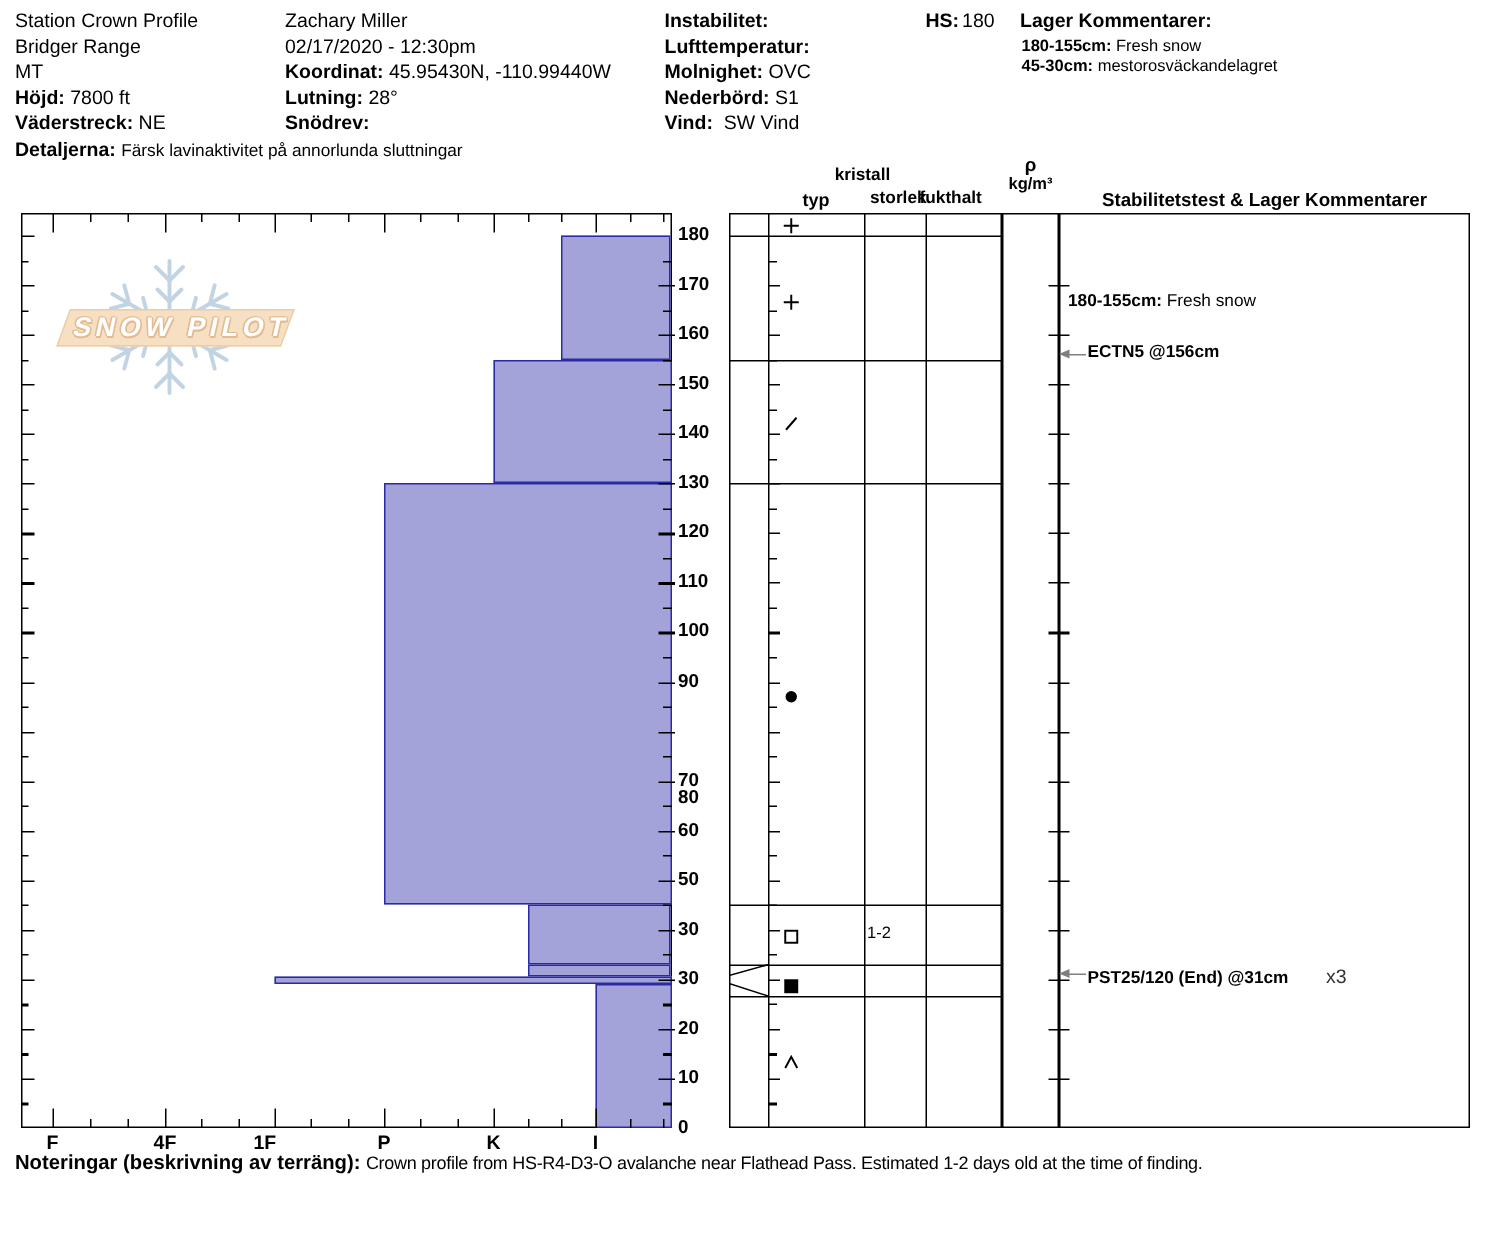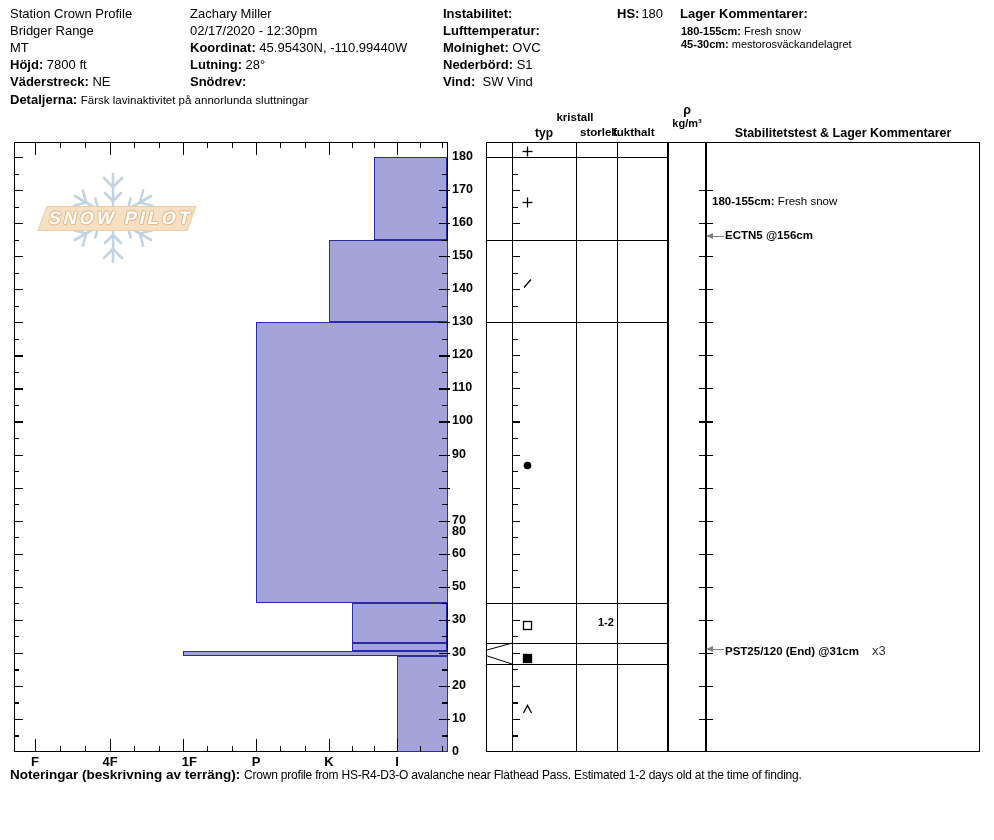--- a/index.html
+++ b/index.html
@@ -206,21 +206,21 @@
     <div style="position: absolute; left: 351.667px; top: 746px; width: 1px; height: 6px; background: rgb(0, 0, 0);"></div>
     <div style="position: absolute; left: 374.333px; top: 142px; width: 1px; height: 6px; background: rgb(0, 0, 0);"></div>
     <div style="position: absolute; left: 374.333px; top: 746px; width: 1px; height: 6px; background: rgb(0, 0, 0);"></div>
     <div style="position: absolute; left: 419.7px; top: 142px; width: 1px; height: 6px; background: rgb(0, 0, 0);"></div>
     <div style="position: absolute; left: 419.7px; top: 746px; width: 1px; height: 6px; background: rgb(0, 0, 0);"></div>
     <div style="position: absolute; left: 442.3px; top: 142px; width: 1px; height: 6px; background: rgb(0, 0, 0);"></div>
     <div style="position: absolute; left: 442.3px; top: 746px; width: 1px; height: 6px; background: rgb(0, 0, 0);"></div>
     <div style="position: absolute; left: 383px; top: 754px; width: 28px; text-align: center; font-size: 13px; font-weight: bold;">I</div>
     <div style="position: absolute; left: 315px; top: 754px; width: 28px; text-align: center; font-size: 13px; font-weight: bold;">K</div>
     <div style="position: absolute; left: 242px; top: 754px; width: 28px; text-align: center; font-size: 13px; font-weight: bold;">P</div>
-    <div style="position: absolute; left: 169px; top: 754px; width: 28px; text-align: right; font-size: 13px; font-weight: bold;">1F</div>
+    <div style="position: absolute; left: 169px; top: 754px; width: 28px; text-align: left; font-size: 13px; font-weight: bold;">1F</div>
     <div style="position: absolute; left: 96px; top: 754px; width: 28px; text-align: center; font-size: 13px; font-weight: bold;">4F</div>
     <div style="position: absolute; left: 21px; top: 754px; width: 28px; text-align: center; font-size: 13px; font-weight: bold;">F</div>
     <div style="position: absolute; left: 485.5px; top: 142px; width: 182.5px; height: 610px; border: 1.2px solid rgb(0, 0, 0); box-sizing: border-box;"></div>
     <div style="position: absolute; left: 512px; top: 142px; width: 1.2px; height: 610px; background: rgb(0, 0, 0);"></div>
     <div style="position: absolute; left: 576px; top: 142px; width: 1.2px; height: 610px; background: rgb(0, 0, 0);"></div>
     <div style="position: absolute; left: 617px; top: 142px; width: 1.2px; height: 610px; background: rgb(0, 0, 0);"></div>
     <div style="position: absolute; left: 512px; top: 735.472px; width: 6px; height: 1.1px; background: rgb(0, 0, 0);"></div>
     <div style="position: absolute; left: 512px; top: 718.944px; width: 8px; height: 1.1px; background: rgb(0, 0, 0);"></div>
     <div style="position: absolute; left: 512px; top: 702.417px; width: 6px; height: 1.1px; background: rgb(0, 0, 0);"></div>
     <div style="position: absolute; left: 512px; top: 685.889px; width: 8px; height: 1.1px; background: rgb(0, 0, 0);"></div>
@@ -281,21 +281,21 @@
       </svg></div>
     <div style="position: absolute; left: 522px; top: 617.083px; width: 11px; height: 11px;"><svg width="11" height="11" viewBox="0 0 11 11" stroke="#000" stroke-width="1.3">
         <rect x="1.5" y="1.5" width="8" height="8" fill="none"></rect>
       </svg></div>
     <div style="position: absolute; left: 522px; top: 650.139px; width: 11px; height: 11px;"><svg width="11" height="11" viewBox="0 0 11 11" stroke="#000" stroke-width="1.3">
         <rect x="1.5" y="1.5" width="8" height="8" fill="#000"></rect>
       </svg></div>
     <div style="position: absolute; left: 522px; top: 701.375px; width: 11px; height: 11px;"><svg width="11" height="11" viewBox="0 0 11 11" stroke="#000" stroke-width="1.3">
         <polyline points="1.5,9 5.5,1.5 9.5,9" fill="none"></polyline>
       </svg></div>
-    <div style="position: absolute; left: 578px; top: 616.083px; font-size: 11px; font-weight: bold; margin-left: 20px;">1-2</div>
+    <div style="position: absolute; left: 578px; top: 616.083px; font-size: 11px; font-weight: normal;">1-2</div>
     <div style="position: absolute; left: 668px; top: 142px; width: 38px; height: 610px; border: 1.2px solid rgb(0, 0, 0); box-sizing: border-box;"></div>
     <div style="position: absolute; left: 706px; top: 142px; width: 274px; height: 610px; border: 1.2px solid rgb(0, 0, 0); box-sizing: border-box;"></div>
     <div style="position: absolute; left: 699px; top: 718.944px; width: 14px; height: 1.1px; background: rgb(0, 0, 0);"></div>
     <div style="position: absolute; left: 699px; top: 685.889px; width: 14px; height: 1.1px; background: rgb(0, 0, 0);"></div>
     <div style="position: absolute; left: 699px; top: 652.833px; width: 14px; height: 1.1px; background: rgb(0, 0, 0);"></div>
     <div style="position: absolute; left: 699px; top: 619.778px; width: 14px; height: 1.1px; background: rgb(0, 0, 0);"></div>
     <div style="position: absolute; left: 699px; top: 586.722px; width: 14px; height: 1.1px; background: rgb(0, 0, 0);"></div>
     <div style="position: absolute; left: 699px; top: 553.667px; width: 14px; height: 1.1px; background: rgb(0, 0, 0);"></div>
     <div style="position: absolute; left: 699px; top: 520.611px; width: 14px; height: 1.1px; background: rgb(0, 0, 0);"></div>
     <div style="position: absolute; left: 699px; top: 487.556px; width: 14px; height: 1.1px; background: rgb(0, 0, 0);"></div>
@@ -307,16 +307,16 @@
     <div style="position: absolute; left: 699px; top: 289.222px; width: 14px; height: 1.1px; background: rgb(0, 0, 0);"></div>
     <div style="position: absolute; left: 699px; top: 256.167px; width: 14px; height: 1.1px; background: rgb(0, 0, 0);"></div>
     <div style="position: absolute; left: 699px; top: 223.111px; width: 14px; height: 1.1px; background: rgb(0, 0, 0);"></div>
     <div style="position: absolute; left: 699px; top: 190.056px; width: 14px; height: 1.1px; background: rgb(0, 0, 0);"></div>
     <div style="position: absolute; left: 712px; top: 195.278px; font-size: 11.5px; white-space: nowrap;"><b>180-155cm:</b> <span>Fresh snow</span></div>
     <div class="arrow-head" style="left: 706px; top: 232.833px; border-right-color: rgb(128, 128, 128);"></div>
     <div class="arrow-line" style="left: 712px; top: 235.833px; width: 12px; border-top-color: rgb(128, 128, 128);"></div>
     <div style="position: absolute; left: 725px; top: 229.333px; font-size: 11.5px; font-weight: bold; white-space: nowrap;">ECTN5 @156cm</div>
     <div class="arrow-head" style="left: 706px; top: 646.028px; border-right-color: rgb(128, 128, 128);"></div>
     <div class="arrow-line" style="left: 712px; top: 649.028px; width: 12px; border-top-color: rgb(128, 128, 128);"></div>
-    <div style="position: absolute; left: 725px; top: 642.528px; font-size: 11.5px; font-weight: bold; white-space: nowrap;">PST25/120 (End) @31cm<span style="font-weight: normal; font-size: 13px; color: rgb(51, 51, 51); margin-left: 13px;">x3</span></div>
+    <div style="position: absolute; left: 725px; top: 642.528px; font-size: 11.5px; font-weight: bold; white-space: nowrap;">PST25/120 (End) @31cm<span style="font-weight: normal; font-size: 13px; color: rgb(51, 51, 51); margin-left: 25px;">x3</span></div>
   </div>
 
 <div id="notes-line"><b>Noteringar (beskrivning av terräng):</b> <span>Crown profile from HS-R4-D3-O avalanche near Flathead Pass. Estimated 1-2 days old at the time of finding.</span></div>
 
 </body></html>

